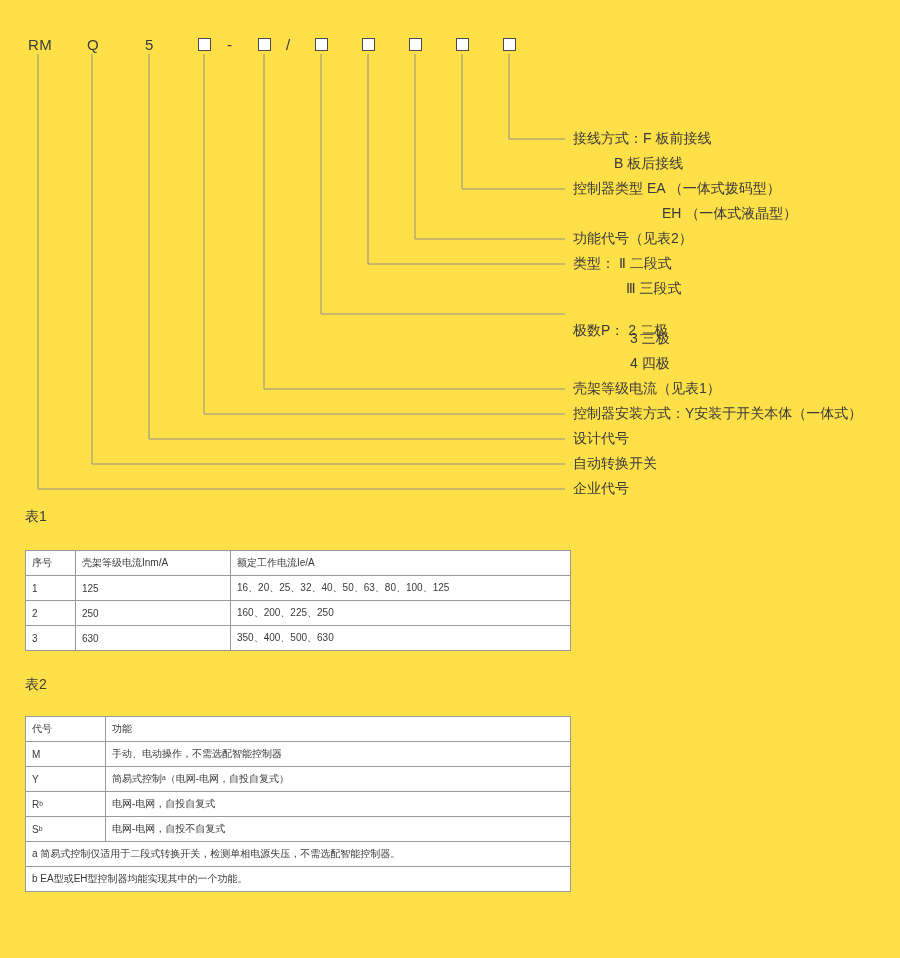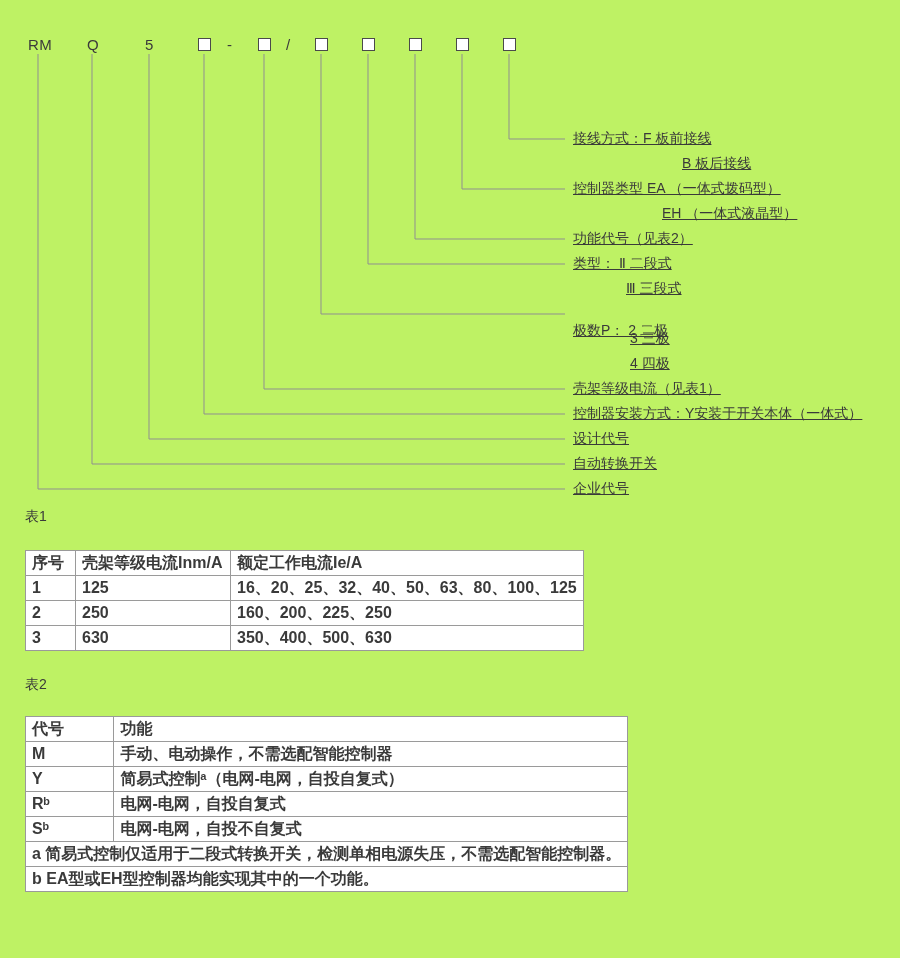--- a/index.html
+++ b/index.html
@@ -1,46 +1,46 @@
 <!DOCTYPE html>
 <html><head>
 <meta charset="utf-8">
 <style>
   * { margin:0; padding:0; box-sizing:border-box; }
   html,body { background:#ffffff; }
   body {
     font-family:"Liberation Sans","DejaVu Sans",sans-serif;
     color:#3d3d3d;
   }
-  .page { position:relative; width:900px; height:958px; background:#bef264; overflow:hidden; }
+  .page { position:relative; width:900px; height:958px; background:#fde047; overflow:hidden; }
 
   
   .diagram { position:absolute; left:0; top:0; width:900px; height:505px; }
   .lines { position:absolute; left:0; top:0; }
   .code {
     position:absolute; top:36px; font-size:15px; color:#3a3a3a;
     letter-spacing:0.5px; white-space:nowrap;
   }
   .pbox {
     position:absolute; top:38px; width:13px; height:13px;
     border:1px solid #4a4a4a; background:#fff;
   }
   .callout {
     position:absolute; font-size:14px; color:#3a3a3a;
-    white-space:nowrap; line-height:18px;text-decoration:underline;
+    white-space:nowrap; line-height:18px;
   }
 
   
   .tcaption { position:absolute; left:25px; font-size:14px; color:#3a3a3a;text-align:center; }
   table.spec {
     position:absolute; left:25px; border-collapse:collapse;
     table-layout:fixed; background:#fff;
   }
   table.spec th, table.spec td {
-    border:1px solid #9a9a9a; font-size:16px; font-weight:bold;
+    border:1px solid #9a9a9a; font-size:10px; font-weight:normal;
     height:25px; color:#3a3a3a; overflow:hidden; white-space:nowrap;
     padding:0 6px; text-align:left; vertical-align:middle;
   }
   
   .t1-c0 { width:50px;  }
   .t1-c1 { width:155px; text-align:center;margin-top:36px; }
   .t1-c2 { width:340px; }
   .t1-head-c2 { text-align:center; }
   .t1-cell-c2 { padding-left:18px; }
   
@@ -77,21 +77,21 @@
     <span class="code" style="left:227px">-</span>
     <span class="pbox" style="left:258px"></span>
     <span class="code" style="left:286px">/</span>
     <span class="pbox" style="left:315px"></span>
     <span class="pbox" style="left:362px"></span>
     <span class="pbox" style="left:409px"></span>
     <span class="pbox" style="left:456px"></span>
     <span class="pbox" style="left:503px"></span>
 
     <span class="callout" style="left:573px; top:129px">接线方式：F  板前接线</span>
-    <span class="callout" style="left:682px; top:154px">B  板后接线</span>
+    <span class="callout" style="left:614px; top:154px">B  板后接线</span>
     <span class="callout" style="left:573px; top:179px">控制器类型  EA  （一体式拨码型）</span>
     <span class="callout" style="left:662px; top:204px">EH  （一体式液晶型）</span>
     <span class="callout" style="left:573px; top:229px">功能代号（见表2）</span>
     <span class="callout" style="left:573px; top:254px">类型：  Ⅱ  二段式</span>
     <span class="callout" style="left:626px; top:279px">Ⅲ  三段式</span>
     <span class="callout" style="left:573px; top:321px">极数P：  2  二极</span>
     <span class="callout" style="left:630px; top:329px">3  三极</span>
     <span class="callout" style="left:630px; top:354px">4  四极</span>
     <span class="callout" style="left:573px; top:379px">壳架等级电流（见表1）</span>
     <span class="callout" style="left:573px; top:404px">控制器安装方式：Y安装于开关本体（一体式）</span>

